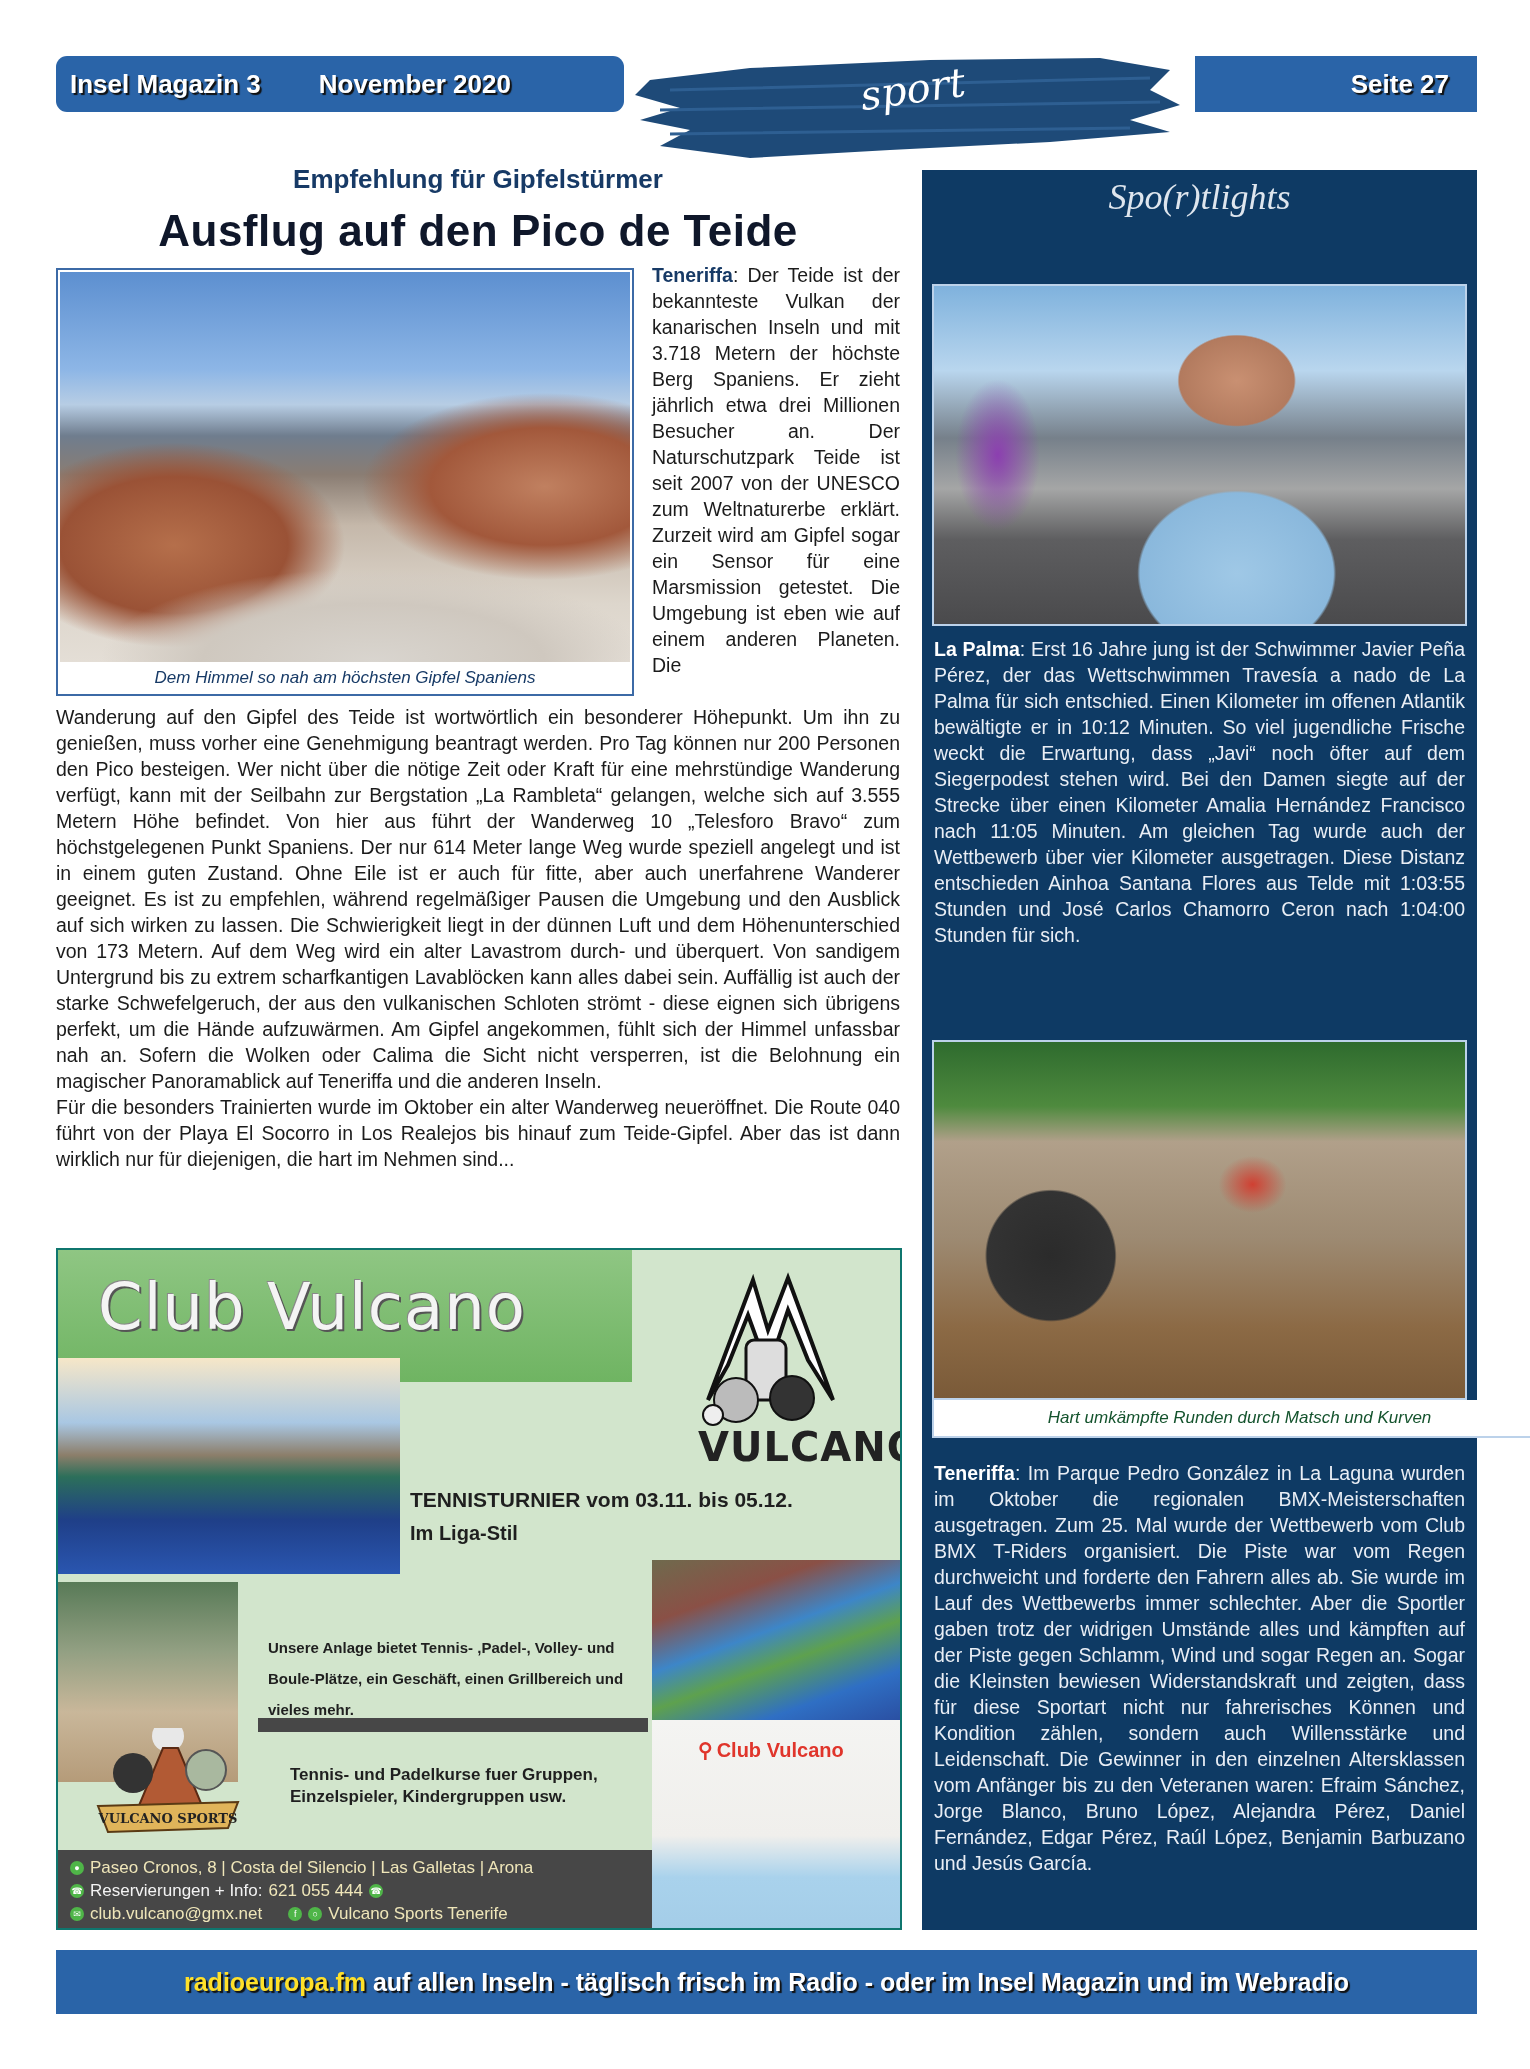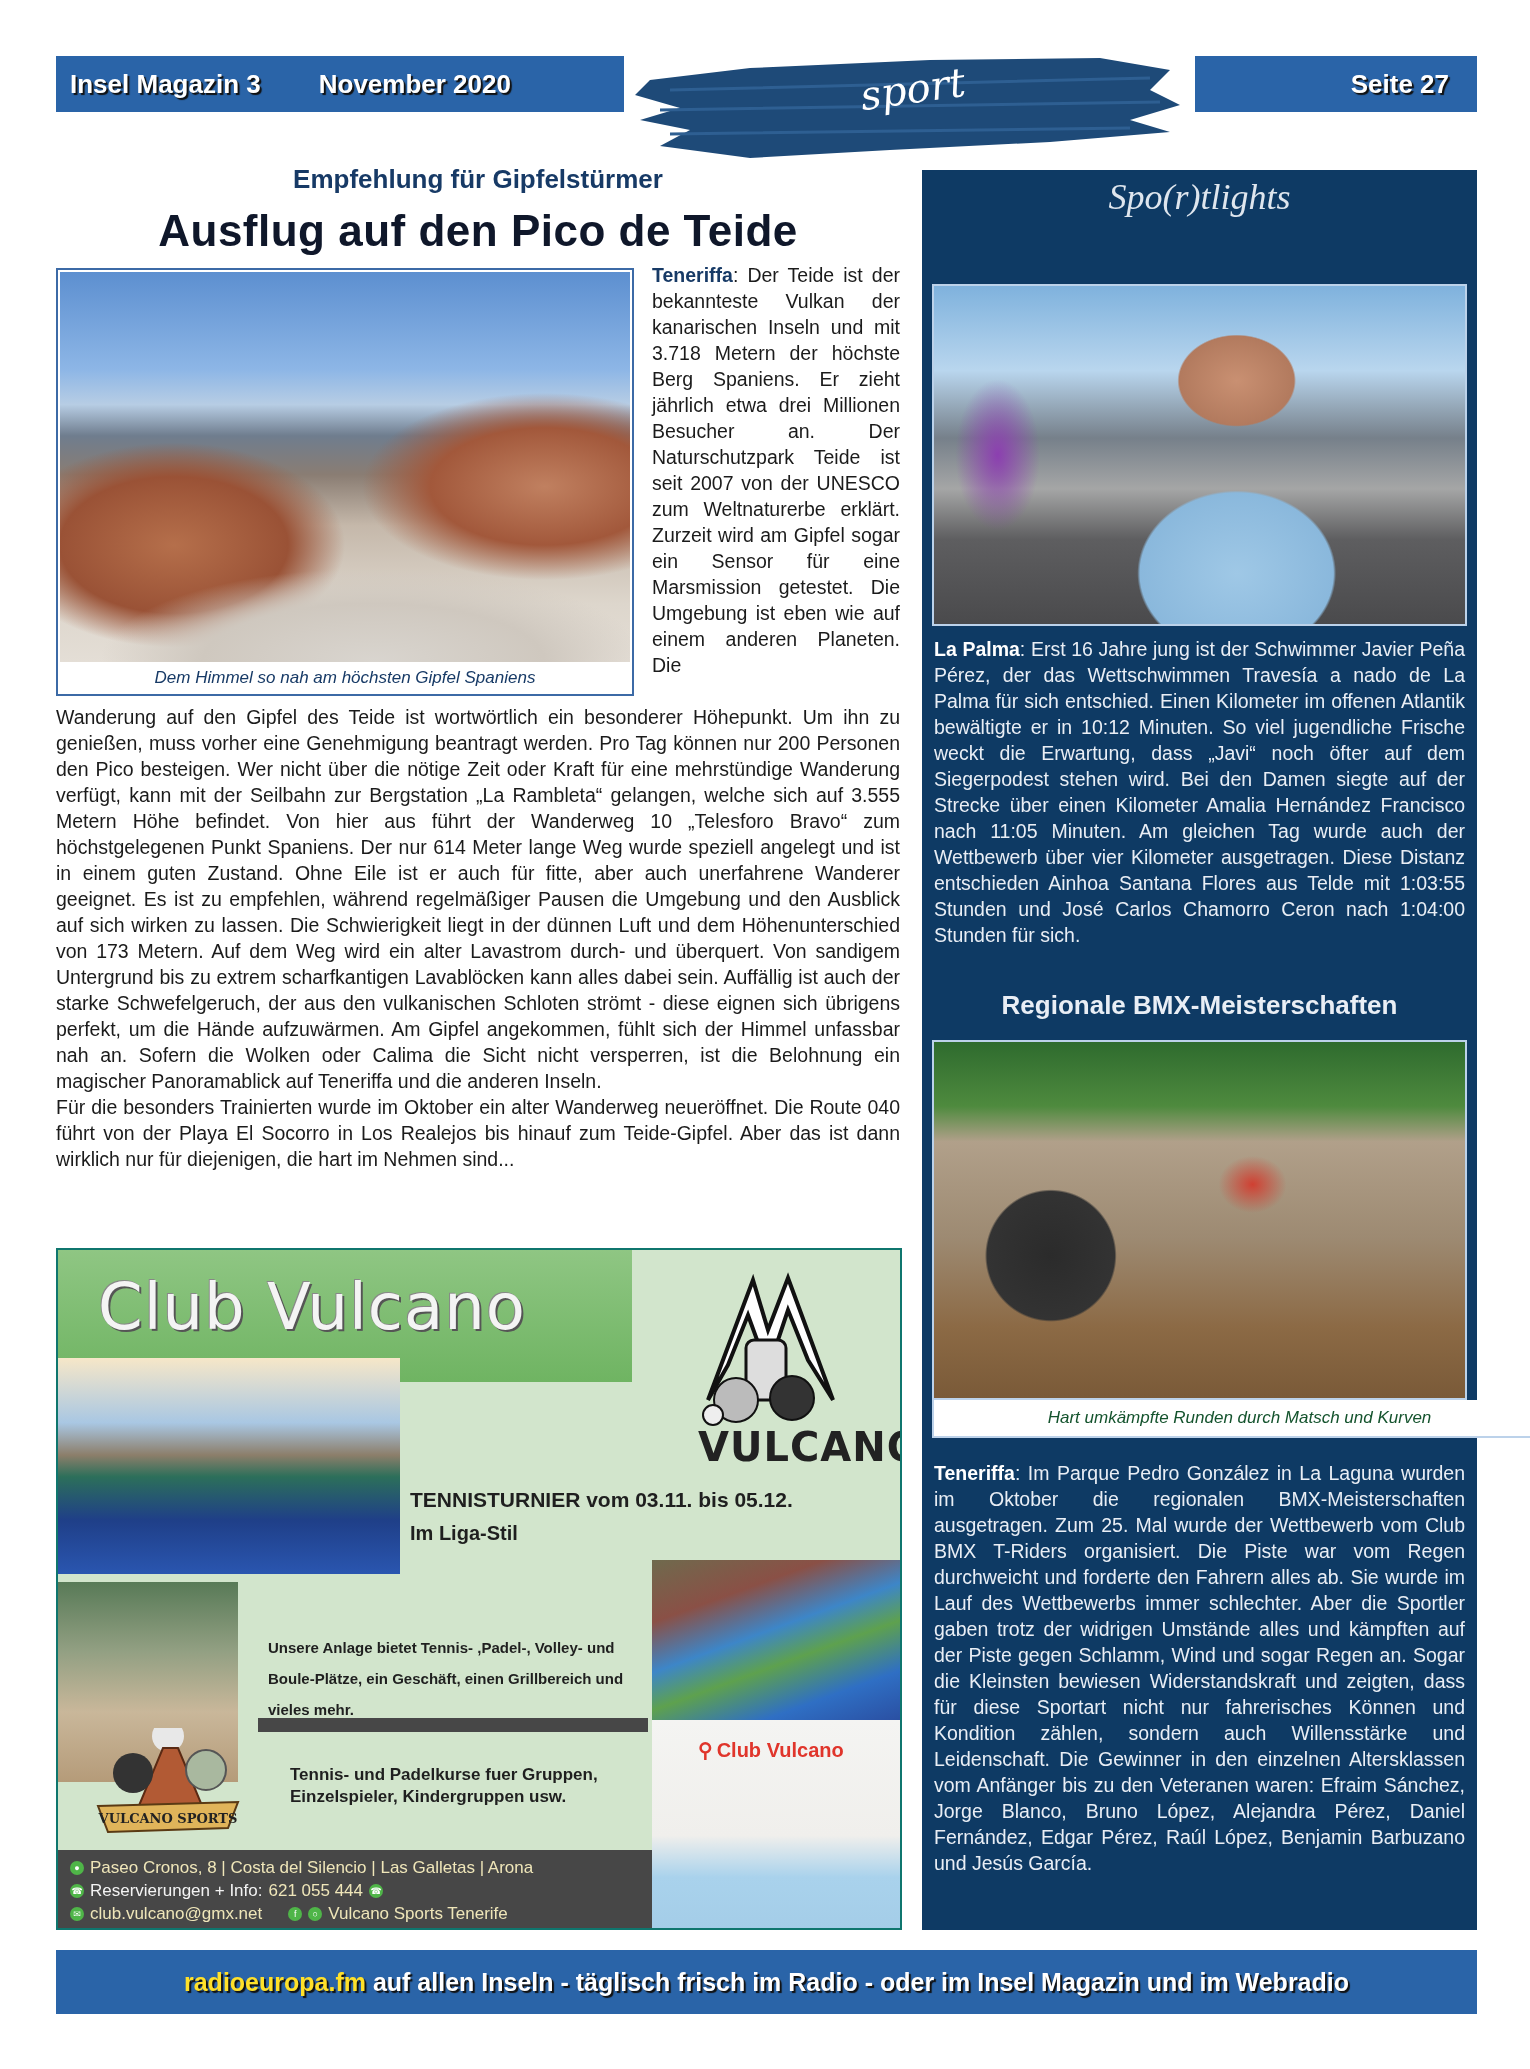--- a/index.html
+++ b/index.html
@@ -1,19 +1,19 @@
 <!DOCTYPE html>
 <html><head>
 <meta charset="utf-8">
 <style>
   html, body { margin: 0; padding: 0; background: #ffffff; }
   body { width: 1530px; height: 2069px; position: relative; overflow: hidden; font-family: "Liberation Sans", sans-serif; color: #1b1b1b; }
 
   
-  .hdr-left { position: absolute; left: 56px; top: 56px; width: 568px; height: 56px; background: #2a64a8; color: #fff; font-weight: bold; font-size: 26px; display: flex; align-items: center; text-shadow: 2px 2px 1px #111; }
+  .hdr-left { position: absolute; left: 56px; top: 56px; width: 568px; height: 56px; background: #2a64a8; color: #fff; font-weight: bold; font-size: 26px; display: flex; align-items: center; text-shadow: 2px 2px 1px #111; border-radius: 11px; }
   .hdr-left span { display: inline-block; }
   .hdr-left .mag { margin-left: 14px; }
   .hdr-left .date { margin-left: 58px; }
   .hdr-right { position: absolute; left: 1195px; top: 56px; width: 282px; height: 56px; background: #2a64a8; color: #fff; font-weight: bold; font-size: 26px; display: flex; align-items: center; justify-content: flex-end; padding-right: 28px; box-sizing: border-box; text-shadow: 2px 2px 1px #111; }
   .brush { position: absolute; left: 630px; top: 50px; width: 565px; height: 110px; }
   .brush-label { position: absolute; left: 860px; top: 66px; font-family: "DejaVu Serif", serif; font-style: italic; color: #fff; font-size: 40px; transform: rotate(-8deg); }
 
   
   .kicker { position: absolute; left: 56px; top: 164px; width: 844px; text-align: center; color: #173a66; font-weight: bold; font-size: 26px; }
   .headline { position: absolute; left: 56px; top: 206px; width: 844px; text-align: center; color: #0f172a; font-weight: bold; font-size: 44px; letter-spacing: 0.5px; }
@@ -159,21 +159,20 @@
       <span class="dot">○</span>
       <span>Vulcano Sports Tenerife</span>
     </div>
   </div>
 </div>
 
 <div class="sidebar">
   <div class="sb-title">Spo(r)tlights</div>
   <div class="sb-photo swimmer"></div>
   <div class="sb-text" style="top:466px"><b>La Palma</b><span>: Erst 16 Jahre jung ist der Schwimmer Javier Peña Pérez, der das Wettschwimmen Travesía a nado de La Palma für sich entschied. Einen Kilometer im offenen Atlantik bewältigte er in 10:12 Minuten. So viel jugendliche Frische weckt die Erwartung, dass „Javi“ noch öfter auf dem Siegerpodest stehen wird. Bei den Damen siegte auf der Strecke über einen Kilometer Amalia Hernández Francisco nach 11:05 Minuten. Am gleichen Tag wurde auch der Wettbewerb über vier Kilometer ausgetragen. Diese Distanz entschieden Ainhoa Santana Flores aus Telde mit 1:03:55 Stunden und José Carlos Chamorro Ceron nach 1:04:00 Stunden für sich.</span></div>
-  <div class="sb-h" style="top:820px">Regionale BMX-Meisterschaften</div>
   <div class="sb-photo bmx"></div>
   <div class="bmx-caption">Hart umkämpfte Runden durch Matsch und Kurven</div>
   <div class="sb-text" style="top:1290px"><b>Teneriffa</b><span>: Im Parque Pedro González in La Laguna wurden im Oktober die regionalen BMX-Meisterschaften ausgetragen. Zum 25. Mal wurde der Wettbewerb vom Club BMX T-Riders organisiert. Die Piste war vom Regen durchweicht und forderte den Fahrern alles ab. Sie wurde im Lauf des Wettbewerbs immer schlechter. Aber die Sportler gaben trotz der widrigen Umstände alles und kämpften auf der Piste gegen Schlamm, Wind und sogar Regen an. Sogar die Kleinsten bewiesen Widerstandskraft und zeigten, dass für diese Sportart nicht nur fahrerisches Können und Kondition zählen, sondern auch Willensstärke und Leidenschaft. Die Gewinner in den einzelnen Altersklassen vom Anfänger bis zu den Veteranen waren: Efraim Sánchez, Jorge Blanco, Bruno López, Alejandra Pérez, Daniel Fernández, Edgar Pérez, Raúl López, Benjamin Barbuzano und Jesús García.</span></div>
 </div>
 
 <div class="footer">
   <span class="link">radioeuropa.fm</span>
   <span style="white-space:pre"> auf allen Inseln - täglisch frisch im Radio - oder im Insel Magazin und im Webradio</span>
 </div>
 

